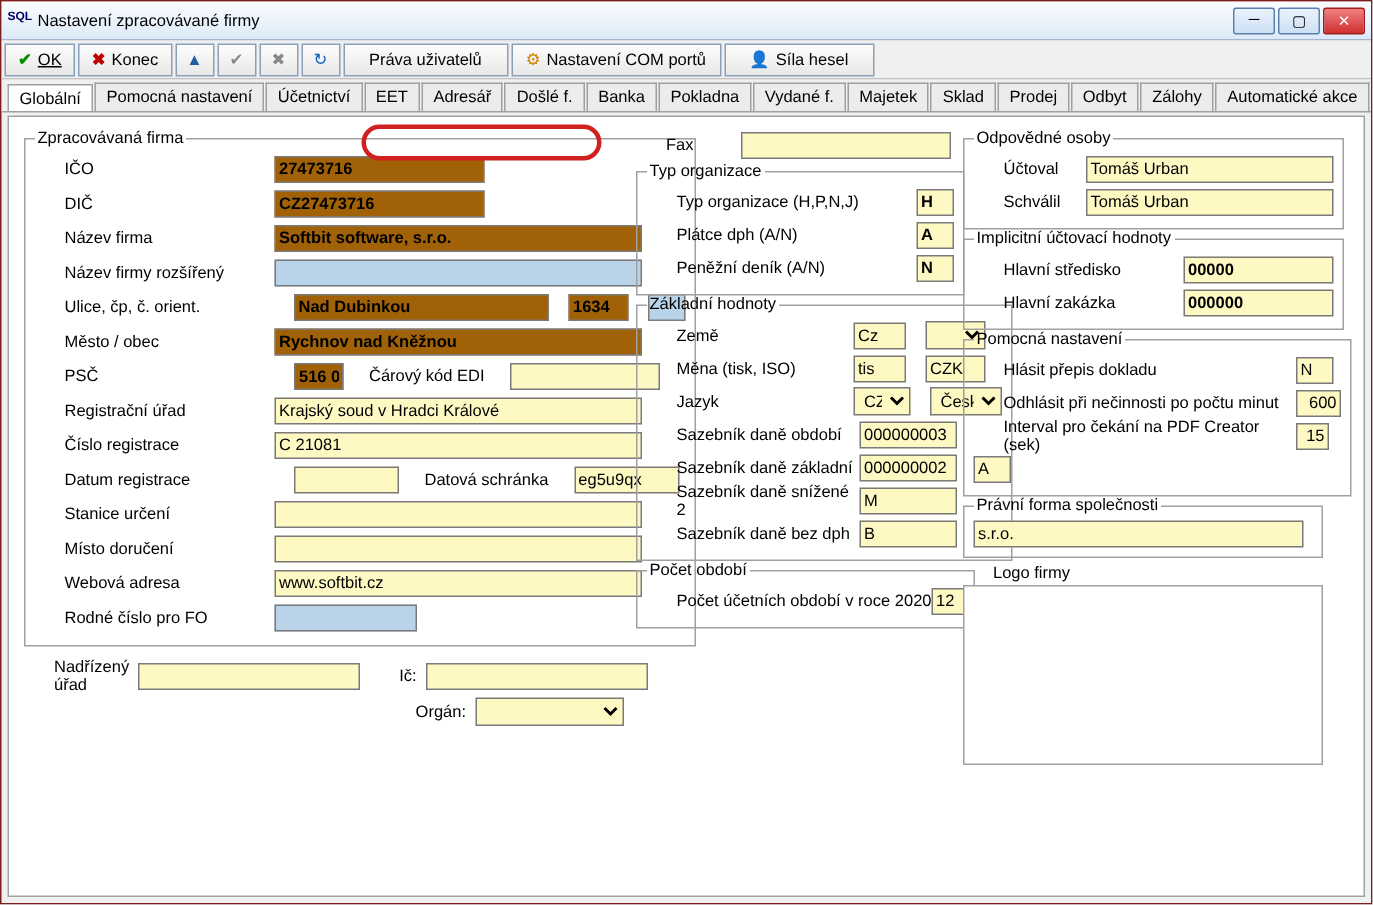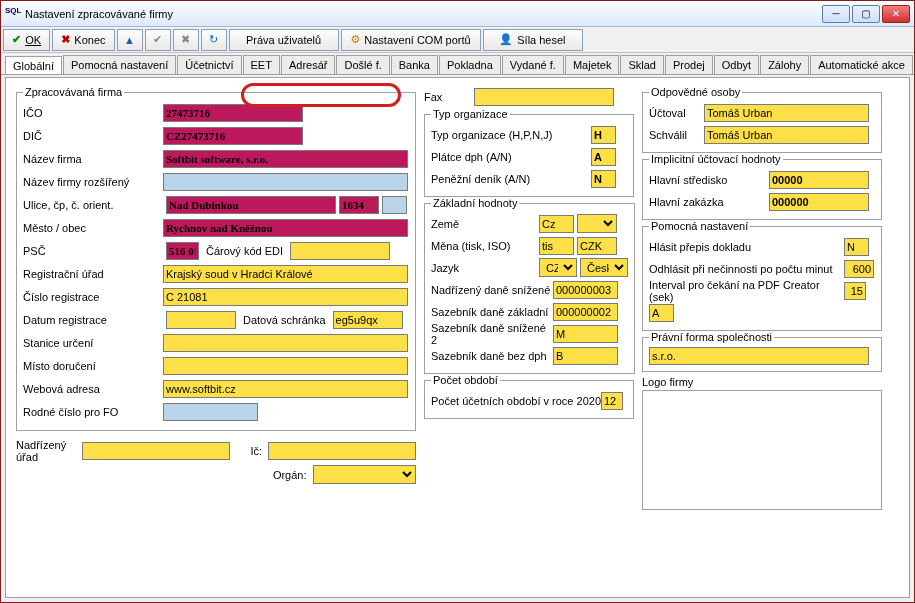--- a/index.html
+++ b/index.html
@@ -24,31 +24,31 @@
   .tab.active { background:#fff; position:relative; top:1px; }
   .content { position:absolute; top:76px; left:4px; right:4px; bottom:4px; background:#fff; border:1px solid #a0a0a0; padding:8px 10px; }
   fieldset { border:1px solid #a0a0a0; margin:0; padding:4px 6px 6px 6px; }
   legend { font-size:11px; padding:0 2px; }
   .cols { display:flex; gap:8px; }
   .col { flex:0 0 auto; }
   .col.left { width:400px; }
   .col.mid { width:210px; }
   .col.right { width:240px; }
   .row { display:flex; align-items:center; height:22px; margin-bottom:1px; }
-  .row label, .lbl { font-size:11px; }
-  .inp { height:18px; border:1px solid #7a7a7a; background:#fde047; padding:0 2px; font-size:11px; font-family:inherit; }
-  .inp.hl { background:#be185d; font-weight:bold;font-family:Liberation Serif, serif; }
+  .row label, .lbl { font-size:11px;margin-left:20px; }
+  .inp { height:18px; border:1px solid #7a7a7a; background:#fef9c3; padding:0 2px; font-size:11px; font-family:inherit; }
+  .inp.hl { background:#a16207; font-weight:bold; }
   .inp.hl2 { background:#b9d4e8; }
   .red-ring { position:absolute; border:3px solid #d02020; border-radius:16px; pointer-events:none; }
   select.inp { height:19px; }
   .fs-tight .row { height:21px; }
   .bottom-pair { display:flex; align-items:center; gap:6px; margin-top:8px; }
   .bottom-pair .lbl { width:auto; }
   .logo-box { border:1px solid #a0a0a0; height:120px; margin-top:2px; background:#fff; }
-  .small-gap { gap:3px; }
+  .small-gap { gap:13px; }
 </style>
 </head>
 <body>
 
 <div class="window">
 
   <div class="titlebar">
     <span class="app-icon">SQL</span>
     <span class="title">Nastavení zpracovávané firmy</span>
     <div class="win-btns">
@@ -228,21 +228,21 @@
               <label style="width:105px">Měna (tisk, ISO)</label>
             <input class="inp" style="width: 35px;" value="tis">
             <input class="inp" style="width: 40px;" value="CZK">
             </div>
           <div class="row small-gap">
               <label style="width:105px">Jazyk</label>
             <select class="inp" style="width:38px"><option>CZ</option></select>
             <select class="inp" style="width:48px"><option>Česky</option></select>
             </div>
           <div class="row">
-              <label style="width:122px">Nadřízený daně snížené</label>
+              <label style="width:122px">Sazebník daně období</label>
             <input class="inp" style="width: 65px;" value="000000003">
             </div>
           <div class="row">
               <label style="width:122px">Sazebník daně základní</label>
             <input class="inp" style="width: 65px;" value="000000002">
             </div>
           <div class="row">
               <label style="width:122px">Sazebník daně snížené 2</label>
             <input class="inp" style="width: 65px;" value="M">
             </div>

